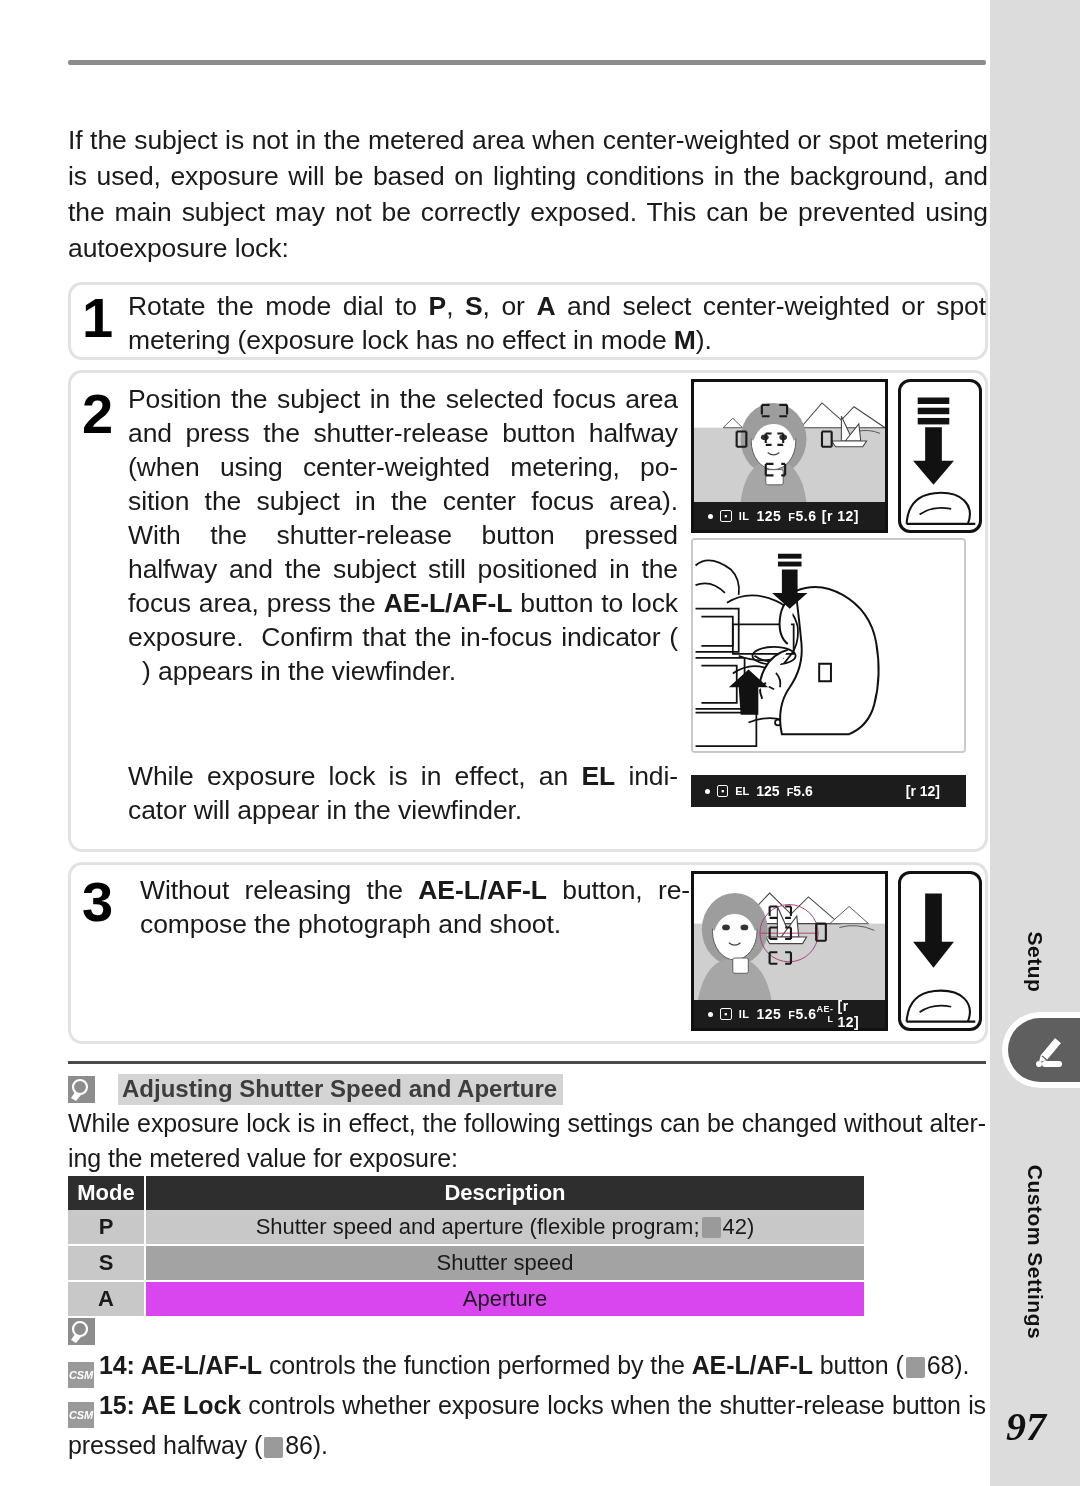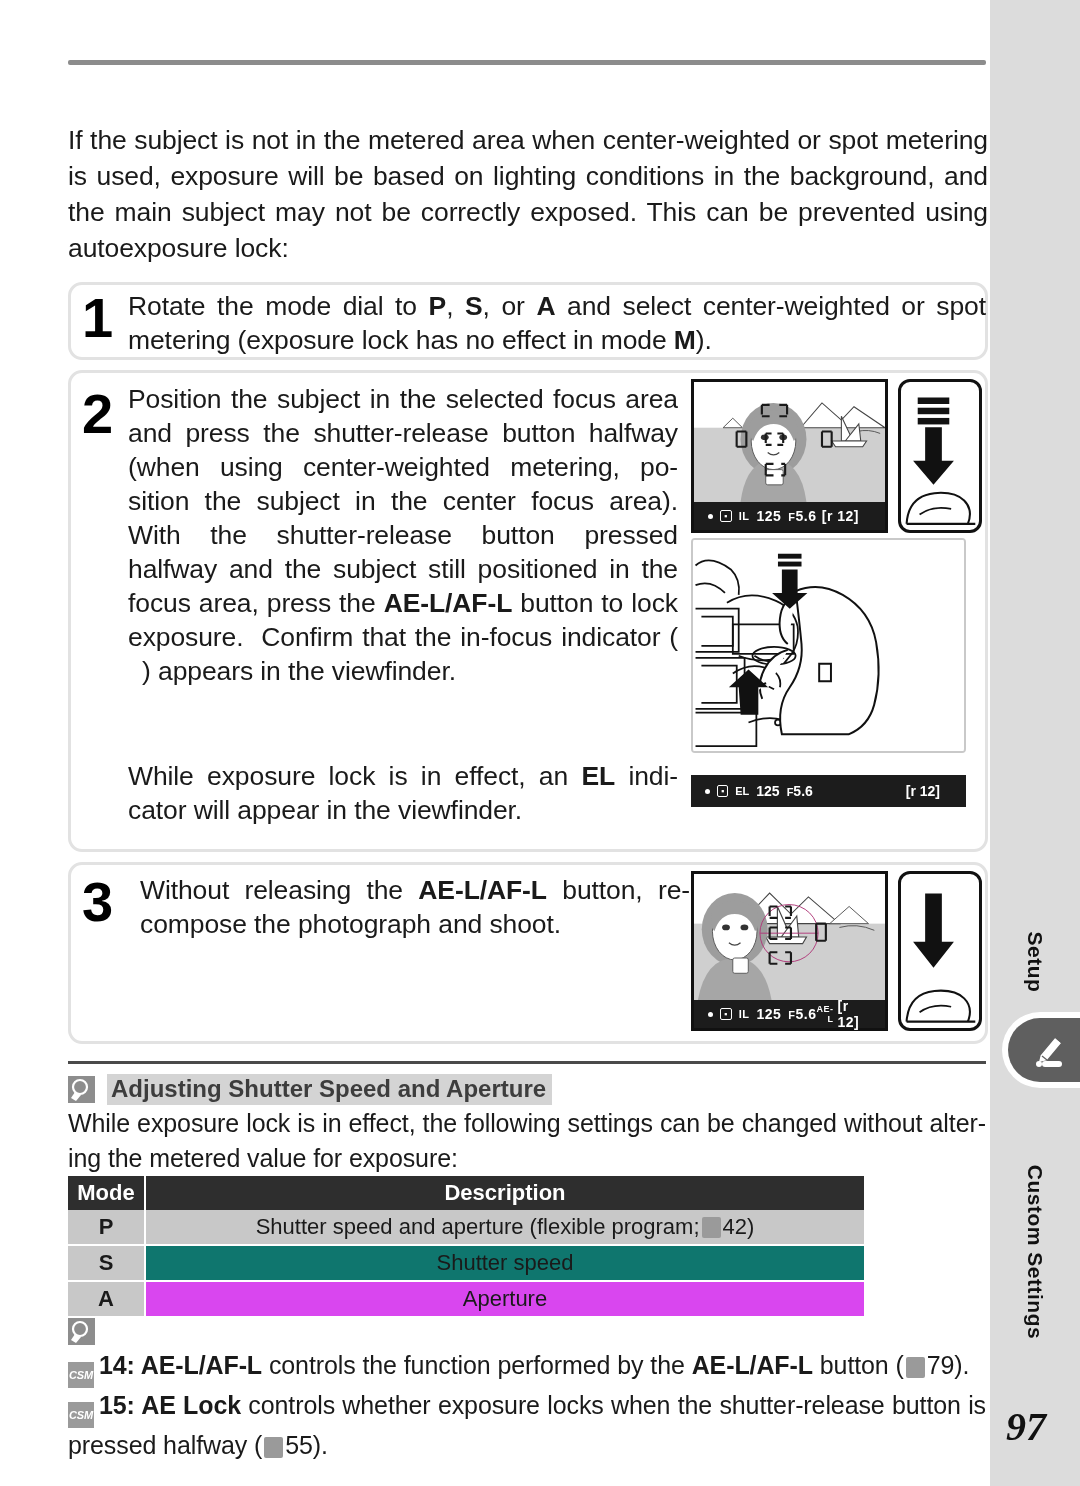--- a/index.html
+++ b/index.html
@@ -153,21 +153,21 @@
     box-sizing:border-box;
     display:flex;align-items:center;
   }
 
   
   .divider{
     position:absolute; left:68px; width:918px; height:3px; background:#4a4a4a;
   }
   .tip-head{
     position:absolute;
-    display:flex; align-items:center; gap:12px;
+    display:flex; align-items:center; gap:23px;
     font-size:24px; font-weight:bold; color:#3d3d3d;
   }
   .tip-head .lbl{ background:#d4d4d4; padding:1px 6px 2px 4px; }
   .icon-sq{
     width:27px;height:27px;background:#8d8d8d;
     display:inline-block;position:relative;flex:none;
   }
   .tip-body{
     position:absolute; font-size:25px; line-height:35px; text-align:justify;
     letter-spacing:-0.1px;
@@ -180,21 +180,21 @@
     font-size:22px;
   }
   table.modes th{
     background:#2e2e2e;color:#fff;font-weight:bold;
     padding:4px 0; font-size:22px;
   }
   table.modes th.mode-h{ width:76px; border-right:2px solid #fff; }
   table.modes td{ padding:4px 0; text-align:center; }
   table.modes td.mode-c{ width:76px; background:#c8c8c8; font-weight:bold; border-right:2px solid #fff;}
   table.modes tr.r0 td.desc-c{ background:#c8c8c8; }
-  table.modes tr.r1 td.desc-c{ background:#0f766e; }
+  table.modes tr.r1 td.desc-c{ background:#a3a3a3; }
   table.modes tr.r2 td.desc-c{ background:#d946ef; }
   table.modes tr td{ border-bottom:2px solid #ffffff; }
   .bk-ico{
     display:inline-block;width:19px;height:21px;background:#9a9a9a;
     vertical-align:-4px;margin:0 2px;position:relative;border-radius:2px;
   }
   .csm-ico{
     display:inline-block;width:26px;height:26px;background:#9a9a9a;
     vertical-align:-5px;margin-right:5px;color:#fff;font-size:11px;
     font-style:italic;font-weight:bold;text-align:center;line-height:26px;
@@ -427,22 +427,22 @@
   <div class="tip-head" style="left:68px;top:1318px;">
     <span class="icon-sq">
       <svg viewBox="0 0 27 27" width="27" height="27">
           <circle cx="12" cy="11" r="7" fill="none" stroke="#fff" stroke-width="2.2"></circle>
           <path d="M7 16 L3 22 l5 3 l5 -6" fill="#fff"></path>
         </svg>
     </span>
   </div>
 
   <div class="tip-body" style="left:68px;top:1348px;width:918px;">
-    <span class="adv-line"><span class="csm-ico">CSM</span><b>14: AE-L/AF-L</b><span> controls the function performed by the </span><b>AE-L/AF-L</b><span> button (</span><span class="bk-ico"></span><span>79</span><span>).</span></span>
-    <span class="adv-line"><span class="csm-ico">CSM</span><b>15: AE Lock</b><span> controls whether exposure locks when the shutter-release button is pressed halfway (</span><span class="bk-ico"></span><span>55</span><span>).</span></span>
+    <span class="adv-line"><span class="csm-ico">CSM</span><b>14: AE-L/AF-L</b><span> controls the function performed by the </span><b>AE-L/AF-L</b><span> button (</span><span class="bk-ico"></span><span>68</span><span>).</span></span>
+    <span class="adv-line"><span class="csm-ico">CSM</span><b>15: AE Lock</b><span> controls whether exposure locks when the shutter-release button is pressed halfway (</span><span class="bk-ico"></span><span>86</span><span>).</span></span>
   </div>
 
 </div>
 
 <div class="sidebar">
   <div class="side-label" id="side-setup">Setup</div>
   <div class="side-tab">
     <span class="pencil-ico">
       <svg viewBox="0 0 40 40" width="40" height="40">
         <path d="M9 25 L24 7 l7 6 L16 31 l-9 2 Z" fill="#ffffff" stroke="#5f5f5f" stroke-width="1.4"></path>

